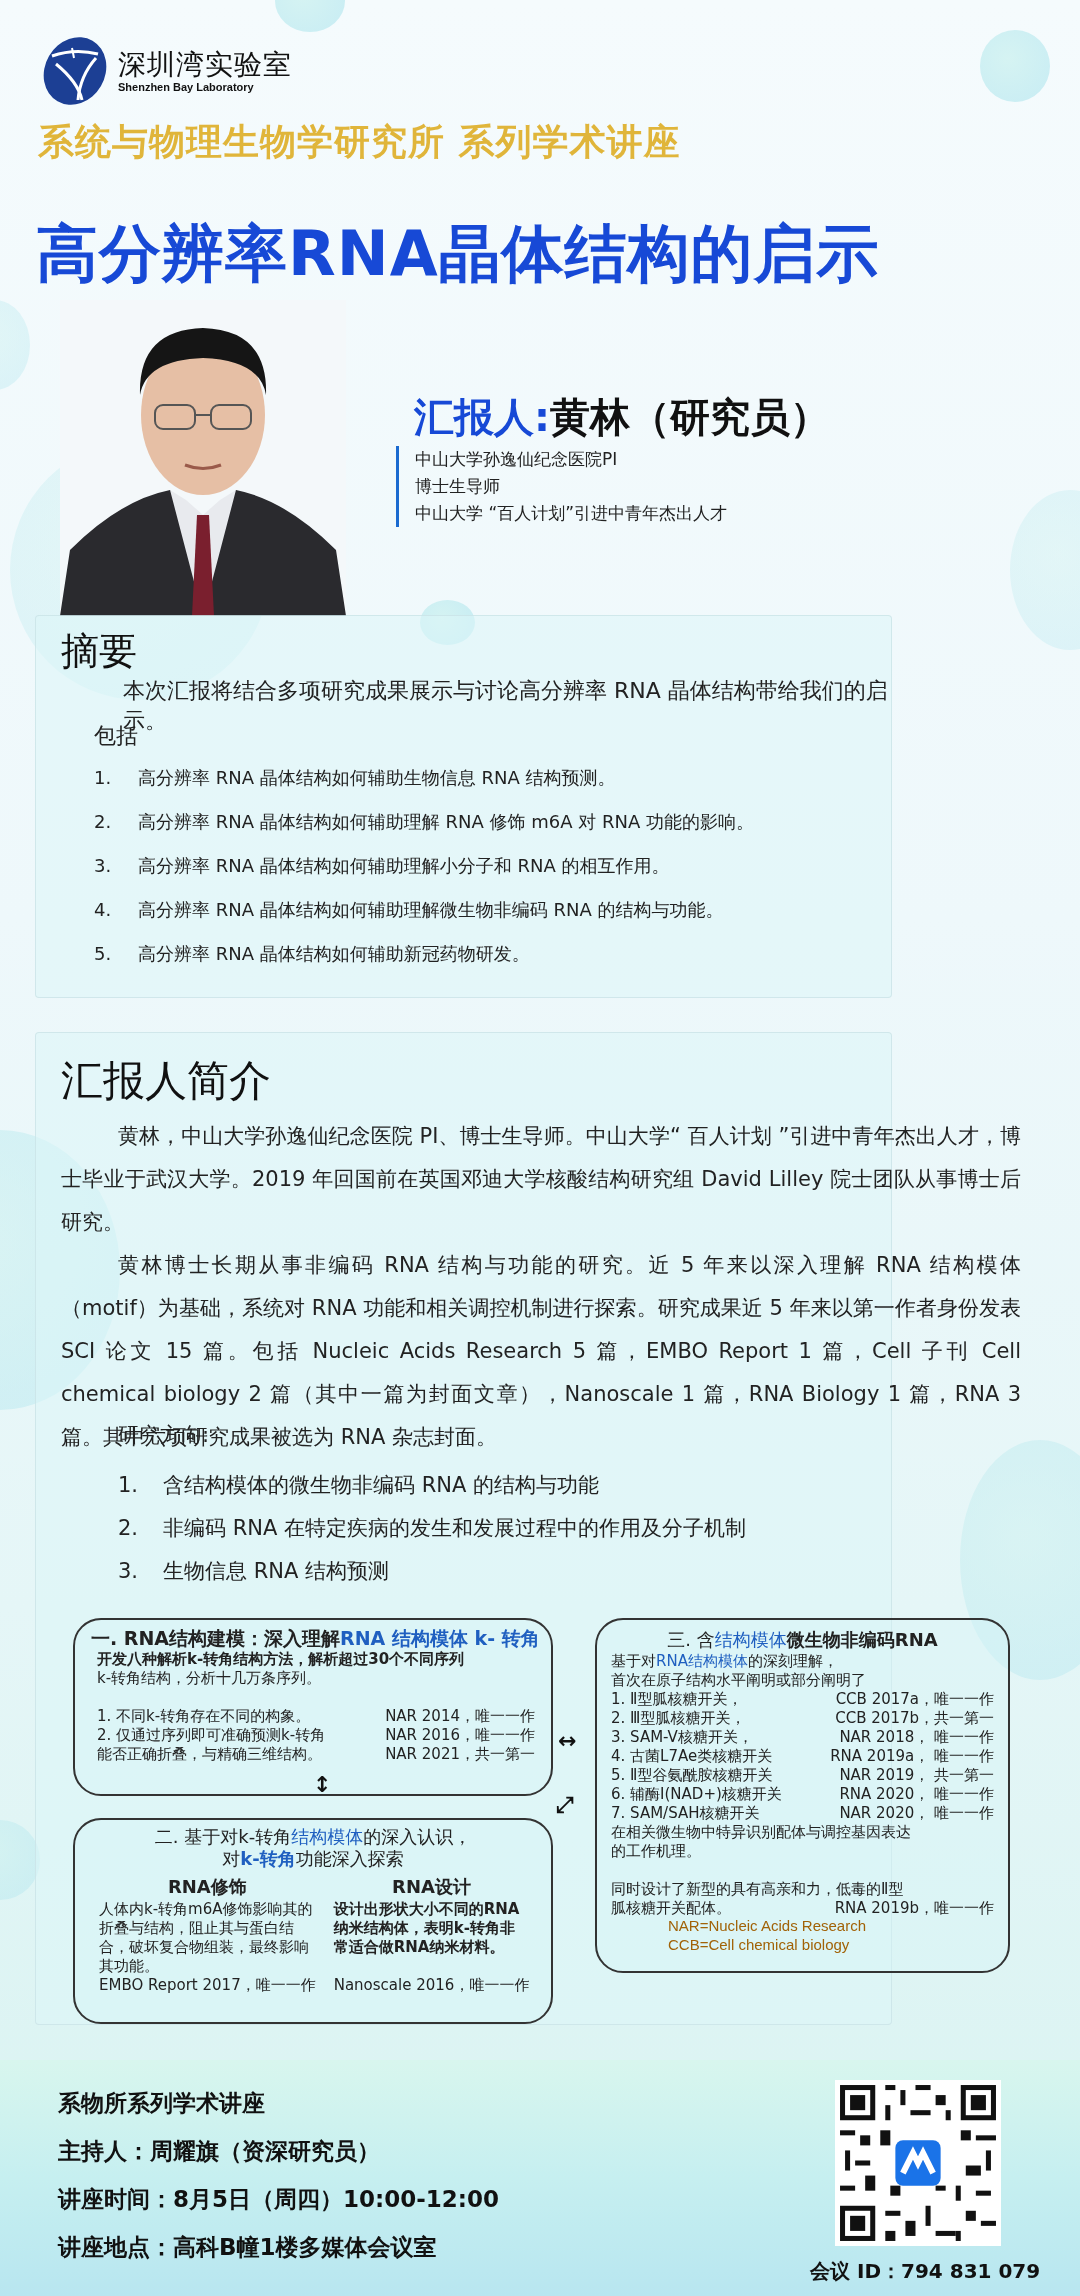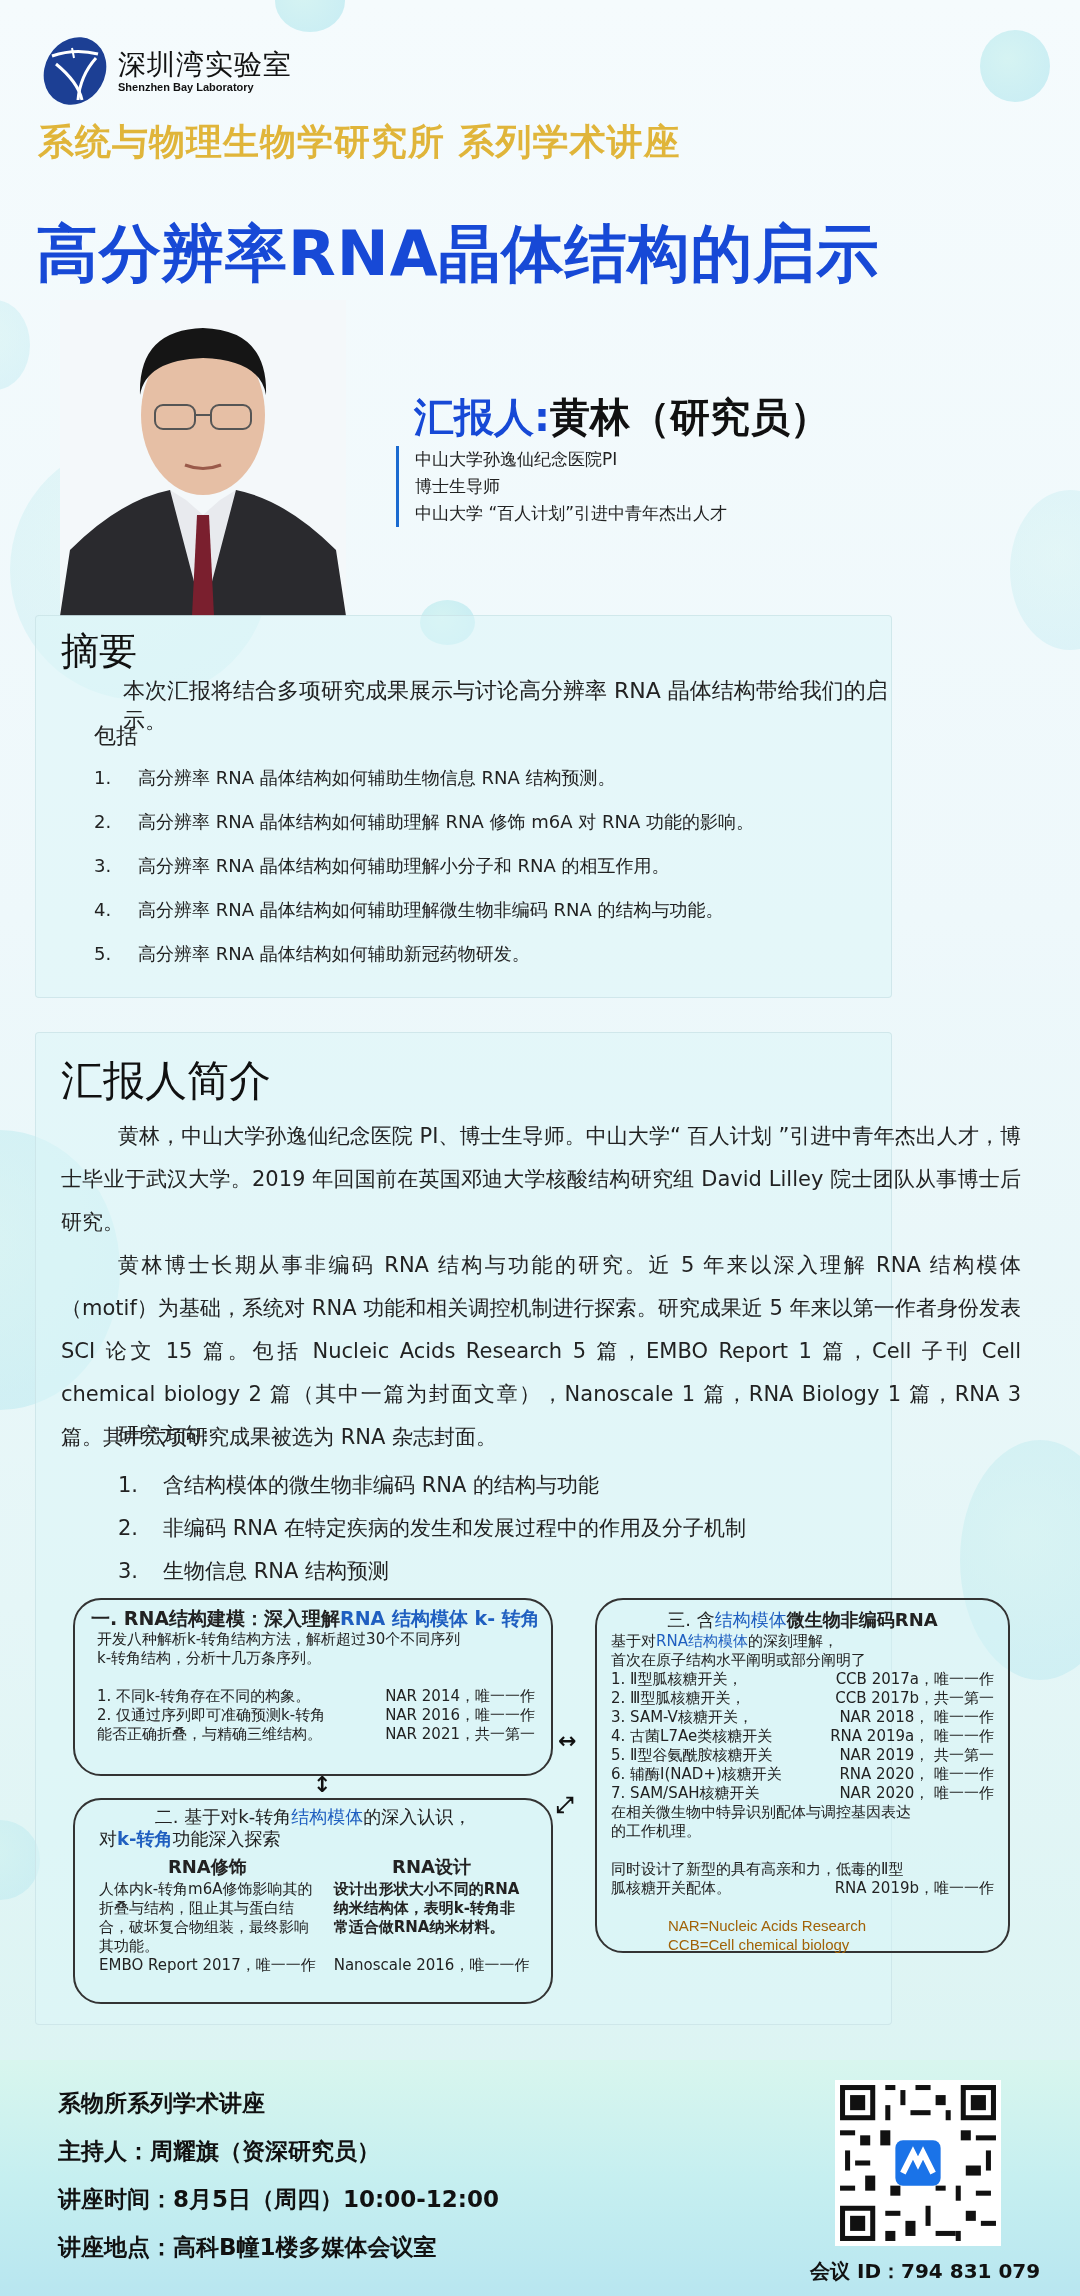--- a/index.html
+++ b/index.html
@@ -29,21 +29,21 @@
   .card-title { position: absolute; left: 25px; font-size: 38px; color: #111; }
   .abs-para { position: absolute; left: 58px; font-size: 22px; color: #222; }
   .abs-list { position: absolute; left: 58px; top: 140px; }
   .abs-list li { list-style: none; font-size: 18px; line-height: 44px; color: #222; }
   .abs-list .num { display: inline-block; width: 44px; }
   .bio-text { position: absolute; left: 25px; width: 960px; font-size: 21px; line-height: 43px; color: #222; text-align: justify; }
   .bio-text p { text-indent: 57px; }
   .dir { position: absolute; left: 82px; font-size: 21px; color: #222; }
   .dir-list li { list-style: none; line-height: 43px; }
   .dir-list .num { display: inline-block; width: 45px; }
-  .dbox { position: absolute; border: 2px solid #333; border-radius: 28px; background: rgba(215,245,248,0.4); font-size: 15px; color: #222; line-height: 19px; }
+  .dbox { position: absolute; border: 2px solid #333; border-radius: 28px; background: rgba(215,245,248,0.4); font-size: 15px; color: #222; line-height: 19px; margin-top: 20px; }
   .blue { color: #1f5fc0; }
   .dbox .row { display: flex; justify-content: space-between; }
   .dbox .cite { white-space: nowrap; }
   .arrow { position: absolute; color: #111; font-size: 22px; font-weight: bold; }
   .legend { position: absolute; left: 668px; top: 1916px; font-size: 15px; line-height: 19px; color: #a16207; font-family: "Liberation Sans", sans-serif; }
   .footer { position: absolute; left: 0; top: 2060px; width: 1080px; height: 236px; background: linear-gradient(180deg, #d8f6ee 0%, #c6eff0 50%, #b8e6f0 100%); }
   .footer-line { position: absolute; left: 58px; font-size: 23px; font-weight: bold; color: #111; }
   .qr { position: absolute; left: 835px; top: 2080px; width: 166px; height: 166px; background: #fff; }
   .meeting-id { position: absolute; left: 810px; top: 2258px; font-size: 20px; font-weight: bold; color: #111; }
 </style>
@@ -123,21 +123,21 @@
   <div class="dir" style="top:388px;">研究方向:</div>
   <ul class="dir dir-list" style="top:431px;">
     <li><span class="num">1.</span><span>含结构模体的微生物非编码 RNA 的结构与功能</span></li>
     <li><span class="num">2.</span><span>非编码 RNA 在特定疾病的发生和发展过程中的作用及分子机制</span></li>
     <li><span class="num">3.</span><span>生物信息 RNA 结构预测</span></li>
   </ul>
 </div>
 
 <div class="dbox" style="left:73px;top:1598px;width:480px;height:178px;padding:6px 16px;">
   <div style="font-size:19px;font-weight:bold;line-height:24px;white-space:nowrap;"><span>一. RNA结构建模：深入理解</span><span class="blue">RNA 结构模体 k- 转角</span></div>
-  <div style="padding-left:6px;">开发八种解析k-转角结构方法，解析超过30个不同序列</div>
+  <div style="padding-left:6px;font-weight:bold;">开发八种解析k-转角结构方法，解析超过30个不同序列</div>
   <div style="padding-left:6px;">k-转角结构，分析十几万条序列。</div>
   <div style="height:19px;"></div>
   <div class="row" style="padding-left:6px;">
       <span>1. 不同k-转角存在不同的构象。</span>
       <span class="cite">NAR 2014，唯一一作</span>
     </div>
   <div class="row" style="padding-left:6px;">
       <span>2. 仅通过序列即可准确预测k-转角</span>
       <span class="cite">NAR 2016，唯一一作</span>
     </div>
@@ -146,21 +146,21 @@
       <span class="cite">NAR 2021，共一第一</span>
     </div>
 </div>
 
 <div class="arrow" style="left:313px;top:1772px;">↕</div>
 <div class="arrow" style="left:558px;top:1728px;">↔</div>
 <div class="arrow" style="left:556px;top:1792px;">⤢</div>
 
 <div class="dbox" style="left:73px;top:1798px;width:480px;height:206px;padding:6px 24px;">
   <div style="text-align:center;font-size:18px;line-height:22px;"><span>二. 基于对k-转角</span><span class="blue">结构模体</span><span>的深入认识，</span></div>
-  <div style="text-align:left;font-size:18px;line-height:22px;"><span>对</span><span class="blue" style="font-weight:bold;">k-转角</span><span>功能深入探索</span></div>
+  <div style="text-align:center;font-size:18px;line-height:22px;"><span>对</span><span class="blue" style="font-weight:bold;">k-转角</span><span>功能深入探索</span></div>
   <div style="display:flex;gap:18px;margin-top:4px;">
     <div style="flex:1;">
       <div style="text-align:center;font-weight:bold;font-size:18px;line-height:26px;">RNA修饰</div>
       <div>人体内k-转角m6A修饰影响其的折叠与结构，阻止其与蛋白结合，破坏复合物组装，最终影响其功能。</div>
       <div class="cite">EMBO Report 2017，唯一一作</div>
     </div>
     <div style="flex:1;display:flex;flex-direction:column;">
       <div style="text-align:center;font-weight:bold;font-size:18px;line-height:26px;">RNA设计</div>
       <div style="flex:1;font-weight:bold;">设计出形状大小不同的RNA纳米结构体，表明k-转角非常适合做RNA纳米材料。</div>
       <div class="cite">Nanoscale 2016，唯一一作</div>

